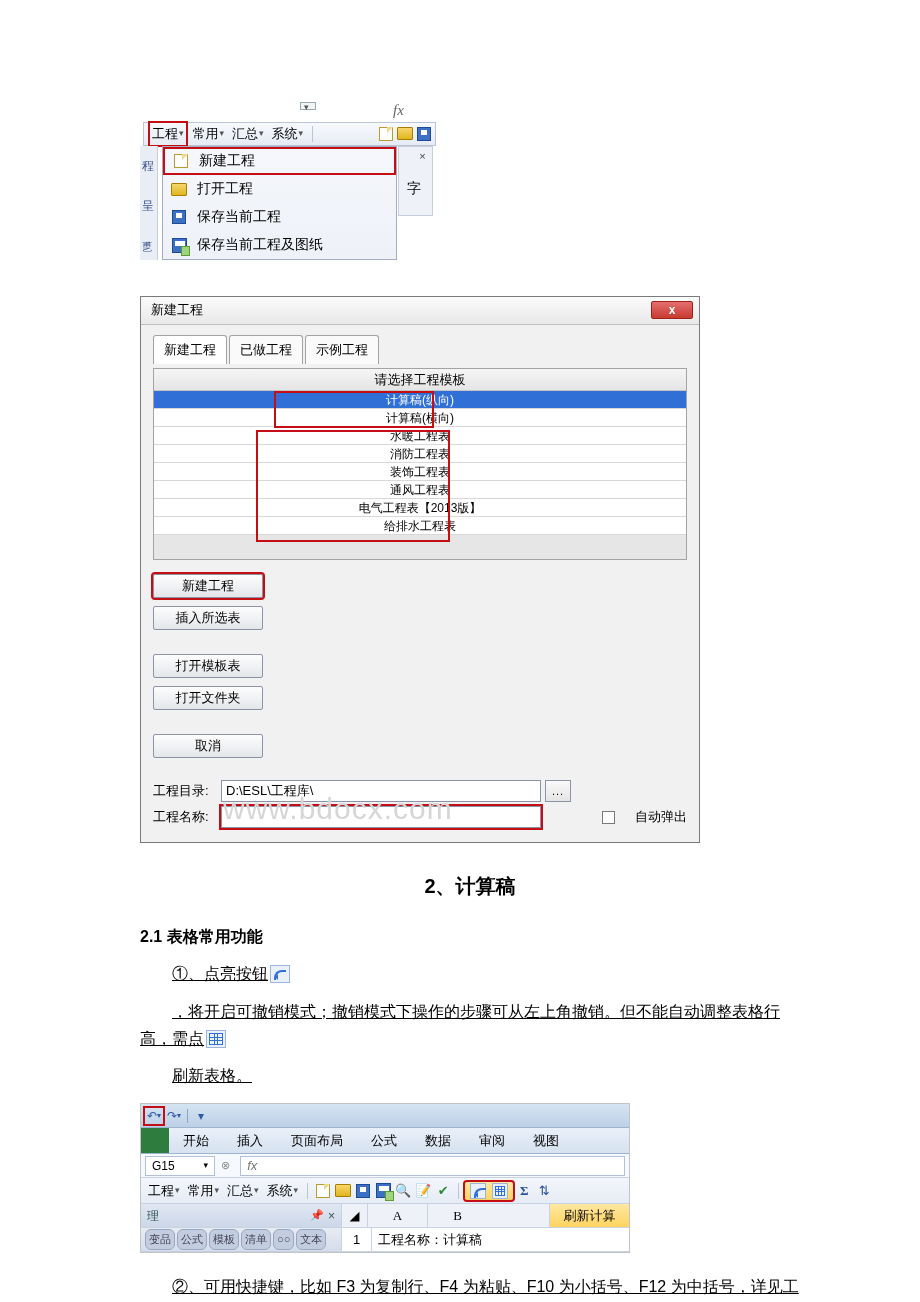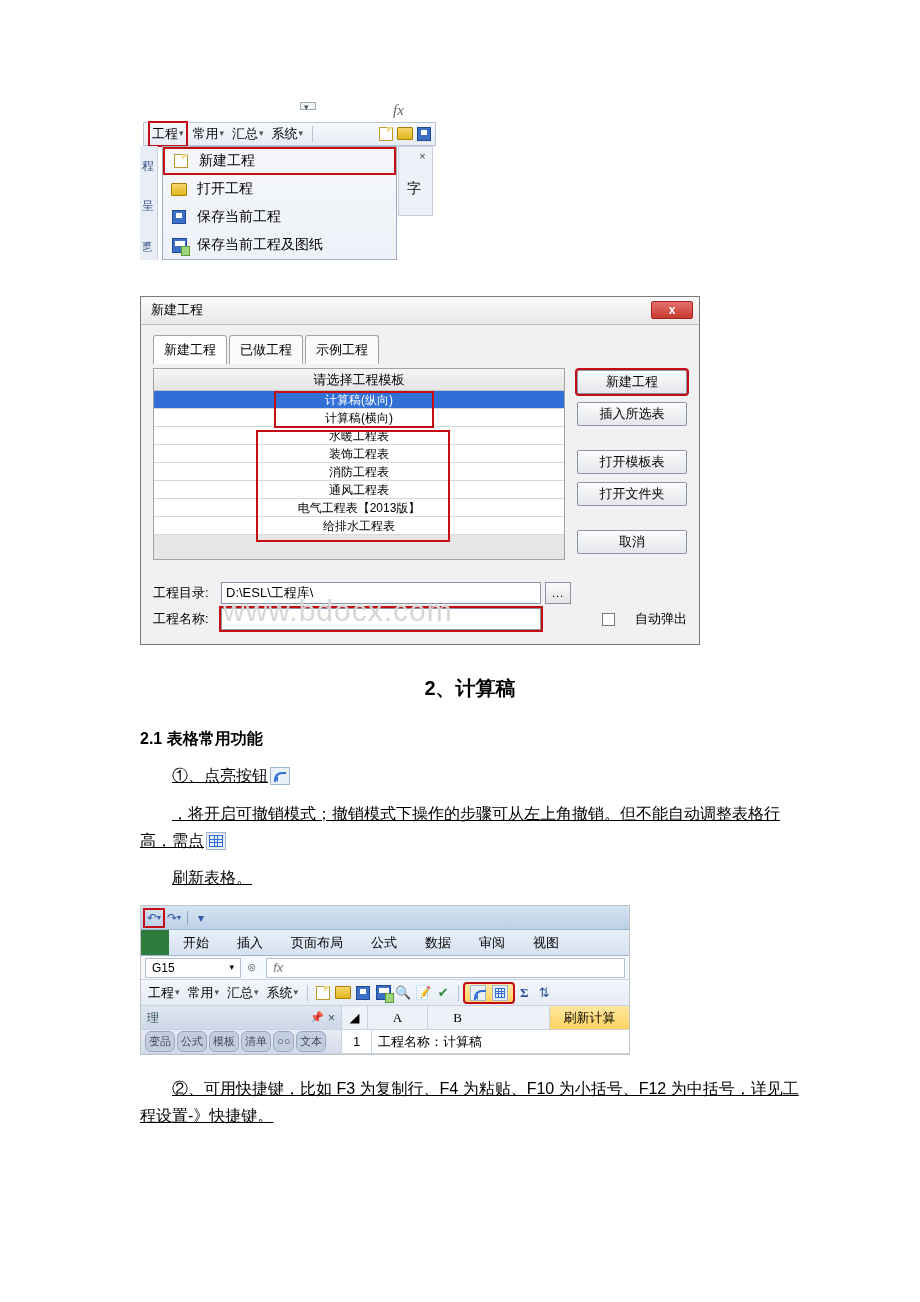--- a/index.html
+++ b/index.html
@@ -105,21 +105,21 @@
   }
   .shot2 .body { padding:10px 12px 14px 12px; background:#f1f1f1; }
   .shot2 .tabs { display:flex; gap:0; margin-bottom:4px; }
   .shot2 .tab {
     padding:3px 10px; font-size:13px;
     background:#fafafa; border:1px solid #a3a3a3;
     border-bottom:none; border-radius:3px 3px 0 0;
     margin-right:2px;
   }
   .shot2 .tab.active { background:#fff; position:relative; z-index:2; }
-  .shot2 .content-row { display:flex; gap:12px; }
+  .shot2 .content-row { display:flex; gap:12px;flex-direction:column; }
   .shot2 .grid {
     flex:1; background:#fff; border:1px solid #a3a3a3;
     position:relative;
   }
   .shot2 .grid .hdr {
     height:22px; background:linear-gradient(#f5f5f5,#e5e5e5);
     border-bottom:1px solid #c5c5c5;
     text-align:center; line-height:22px;
   }
   .shot2 .grid .cell {
@@ -207,21 +207,21 @@
     height:26px; background:linear-gradient(#e9f0f9,#d6e2f0);
     display:flex; align-items:center; border-bottom:1px solid #9cb4cd;
   }
   .shot3 .ribbon .rtab { padding:0 14px; height:100%; display:flex;align-items:center; }
   .shot3 .ribbon .rtab.green { background:#2f7d3e; color:#fff; }
   .shot3 .namebox {
     height:24px; background:#f6f9fd; border-bottom:1px solid #c7d2e2;
     display:flex; align-items:center;
   }
   .shot3 .namebox .nb {
-    width:96px; border:1px solid #b3bfd4; background:#fff; height:20px; margin-left:4px;
+    width:70px; border:1px solid #b3bfd4; background:#fff; height:20px; margin-left:4px;
     display:flex;align-items:center;justify-content:space-between;padding:0 6px;font-size:12px;
   }
   .shot3 .namebox .fxcell {
     flex:1; height:20px; border:1px solid #b3bfd4; background:#fff; margin:0 4px;
     display:flex;align-items:center;padding:0 6px; font-style:italic; color:#777;
   }
   .shot3 .tb2 {
     height:26px; background:linear-gradient(#f3f6fb,#e6ecf5);
     display:flex; align-items:center; gap:2px; padding:0 4px;
     border-bottom:1px solid #c7d2e2;
@@ -339,22 +339,22 @@
       <div class="tab active">新建工程</div>
       <div class="tab">已做工程</div>
       <div class="tab">示例工程</div>
     </div>
     <div class="content-row">
       <div class="grid">
         <div class="hdr">请选择工程模板</div>
         <div class="cell sel">计算稿(纵向)</div>
         <div class="cell">计算稿(横向)</div>
         <div class="cell">水暖工程表</div>
+        <div class="cell">消防工程表</div>
         <div class="cell">装饰工程表</div>
-        <div class="cell">消防工程表</div>
         <div class="cell">通风工程表</div>
         <div class="cell">电气工程表【2013版】</div>
         <div class="cell">给排水工程表</div>
         <div class="empty"></div>
         <div class="red1"></div>
         <div class="red2"></div>
       </div>
       <div class="btncol">
         <div class="wbtn hlr">新建工程</div>
         <div class="wbtn">插入所选表</div>

